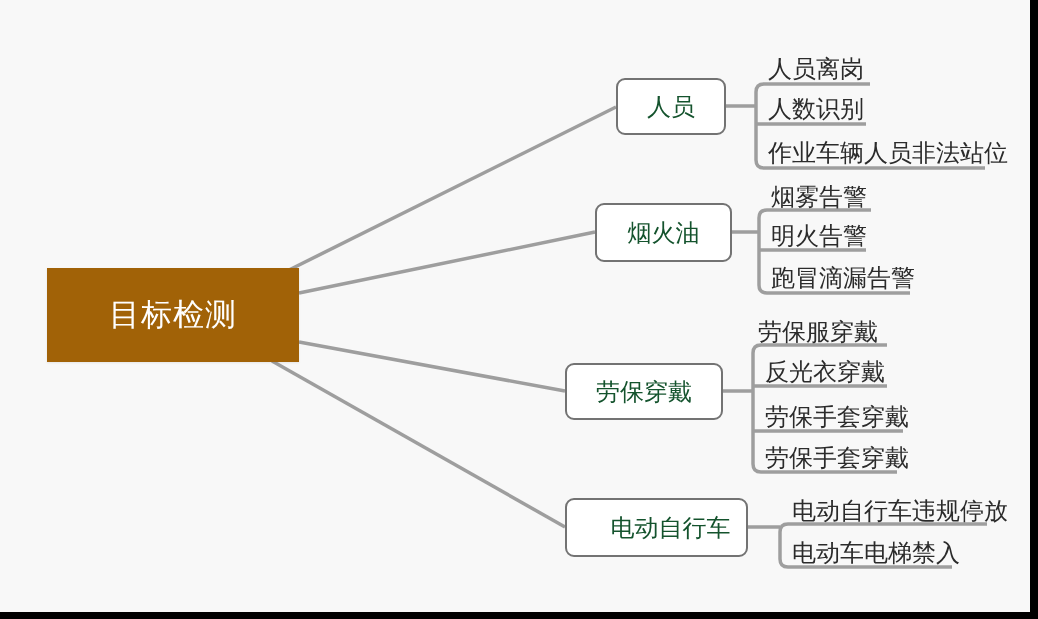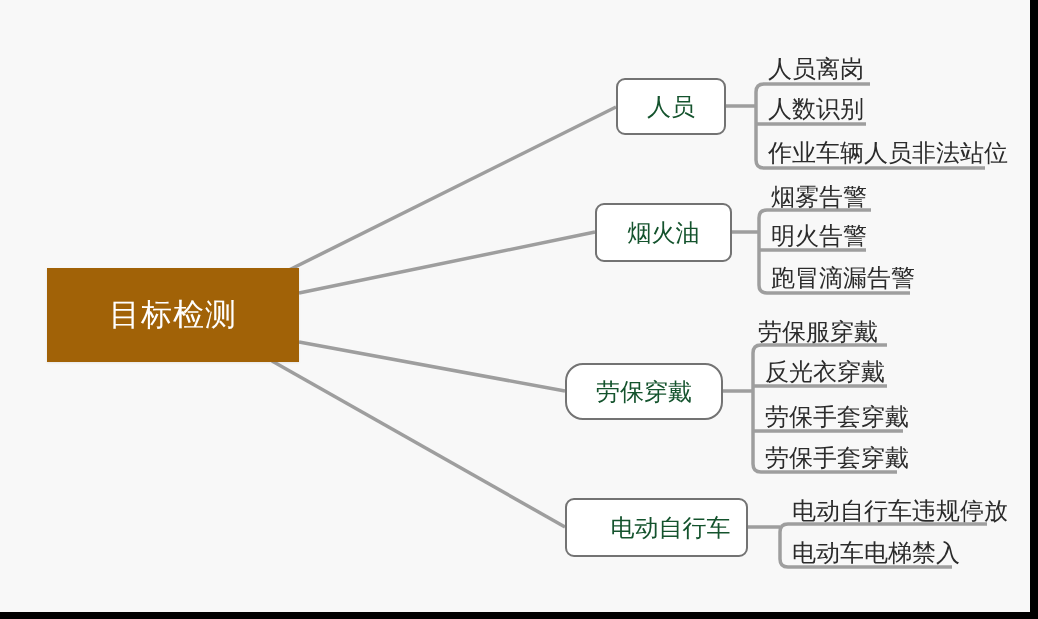--- a/index.html
+++ b/index.html
@@ -19,21 +19,21 @@
     box-shadow:0 1px 2px rgba(0,0,0,0.08);
     cursor:default;
   }
   .branch-node{
     position:absolute;background:#ffffff;border:2px solid #737373;border-radius:9px;
     display:flex;align-items:center;justify-content:center;
     color:#14532d;font-size:24px;box-sizing:border-box;cursor:default;
   }
   .b0{left:616px;top:78px;width:110px;height:57px;}
   .b1{left:595px;top:203px;width:137px;height:59px;}
-  .b2{left:565px;top:363px;width:158px;height:57px;border-radius:18px;}
+  .b2{left:565px;top:363px;width:158px;height:57px;}
   .b3{left:565px;top:498px;width:183px;height:59px;padding-left:28px;}
 
   .leaf-topic{
     position:absolute;color:#2b2b2b;font-size:24px;line-height:24px;
     white-space:nowrap;cursor:default;
   }
   .b0c0{left:768px;top:57px;}
   .b0c1{left:768px;top:97px;}
   .b0c2{left:768px;top:141px;text-align:right;}
   .b1c0{left:771px;top:185px;}

